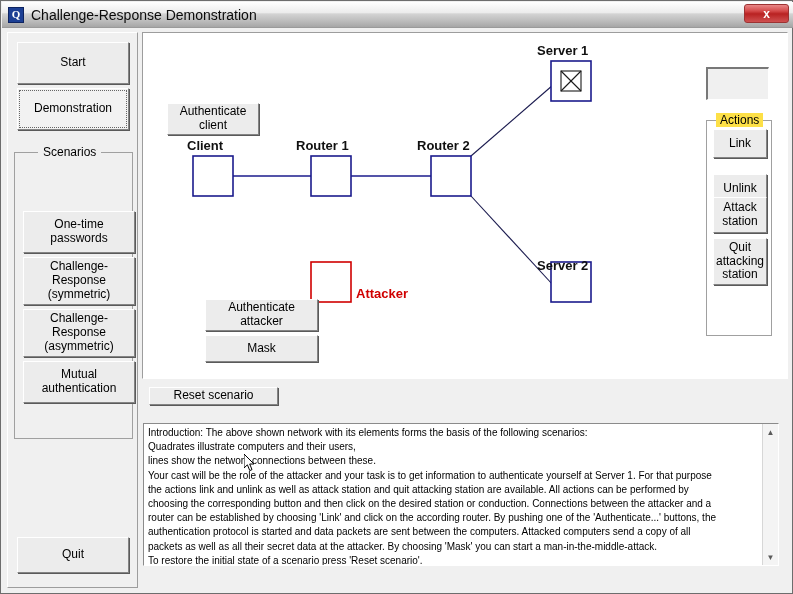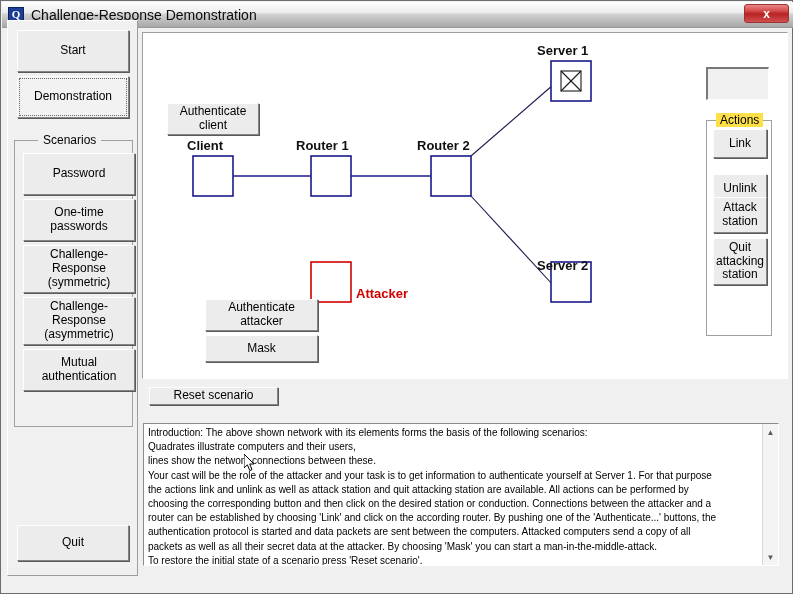--- a/index.html
+++ b/index.html
@@ -91,21 +91,21 @@
   }
   .btn.focused {
     outline: 1px dotted #666;
     outline-offset: -3px;
     background: #f2f2f2;
   }
 
   
   #sidebar {
     position: absolute;
-    left: 6px; top: 19px;
+    left: 6px; top: 31px;
     width: 131px; height: 556px;
     background: #f0f0f0;
     border-top: 1px solid #ffffff;
     border-left: 1px solid #ffffff;
     border-right: 1px solid #9d9d9d;
     border-bottom: 1px solid #9d9d9d;
     box-sizing: border-box;
   }
   #btn-start   { position:absolute; left:9px;  top:9px;   width:112px; height:42px; }
   #btn-intro   { position:absolute; left:9px;  top:55px;  width:112px; height:42px; }
@@ -274,21 +274,20 @@
     <div id="close-button">x</div>
   </div>
 
   <div id="sidebar">
     <div id="btn-start" class="btn">Start</div>
     <div id="btn-intro" class="btn focused">Demonstration</div>
 
     <div id="scenarios-group"></div>
     <div id="scenarios-legend">Scenarios</div>
 
-    <div id="btn-password" class="btn scn-btn">Password</div>
     <div id="btn-otp" class="btn scn-btn">One-time passwords</div>
     <div id="btn-crsym" class="btn scn-btn" style="white-space:pre-line">Challenge-Response
 (symmetric)</div>
     <div id="btn-crasym" class="btn scn-btn" style="white-space:pre-line">Challenge-Response
 (asymmetric)</div>
     <div id="btn-mutual" class="btn scn-btn">Mutual authentication</div>
 
     <div id="btn-quit" class="btn">Quit</div>
   </div>
 

